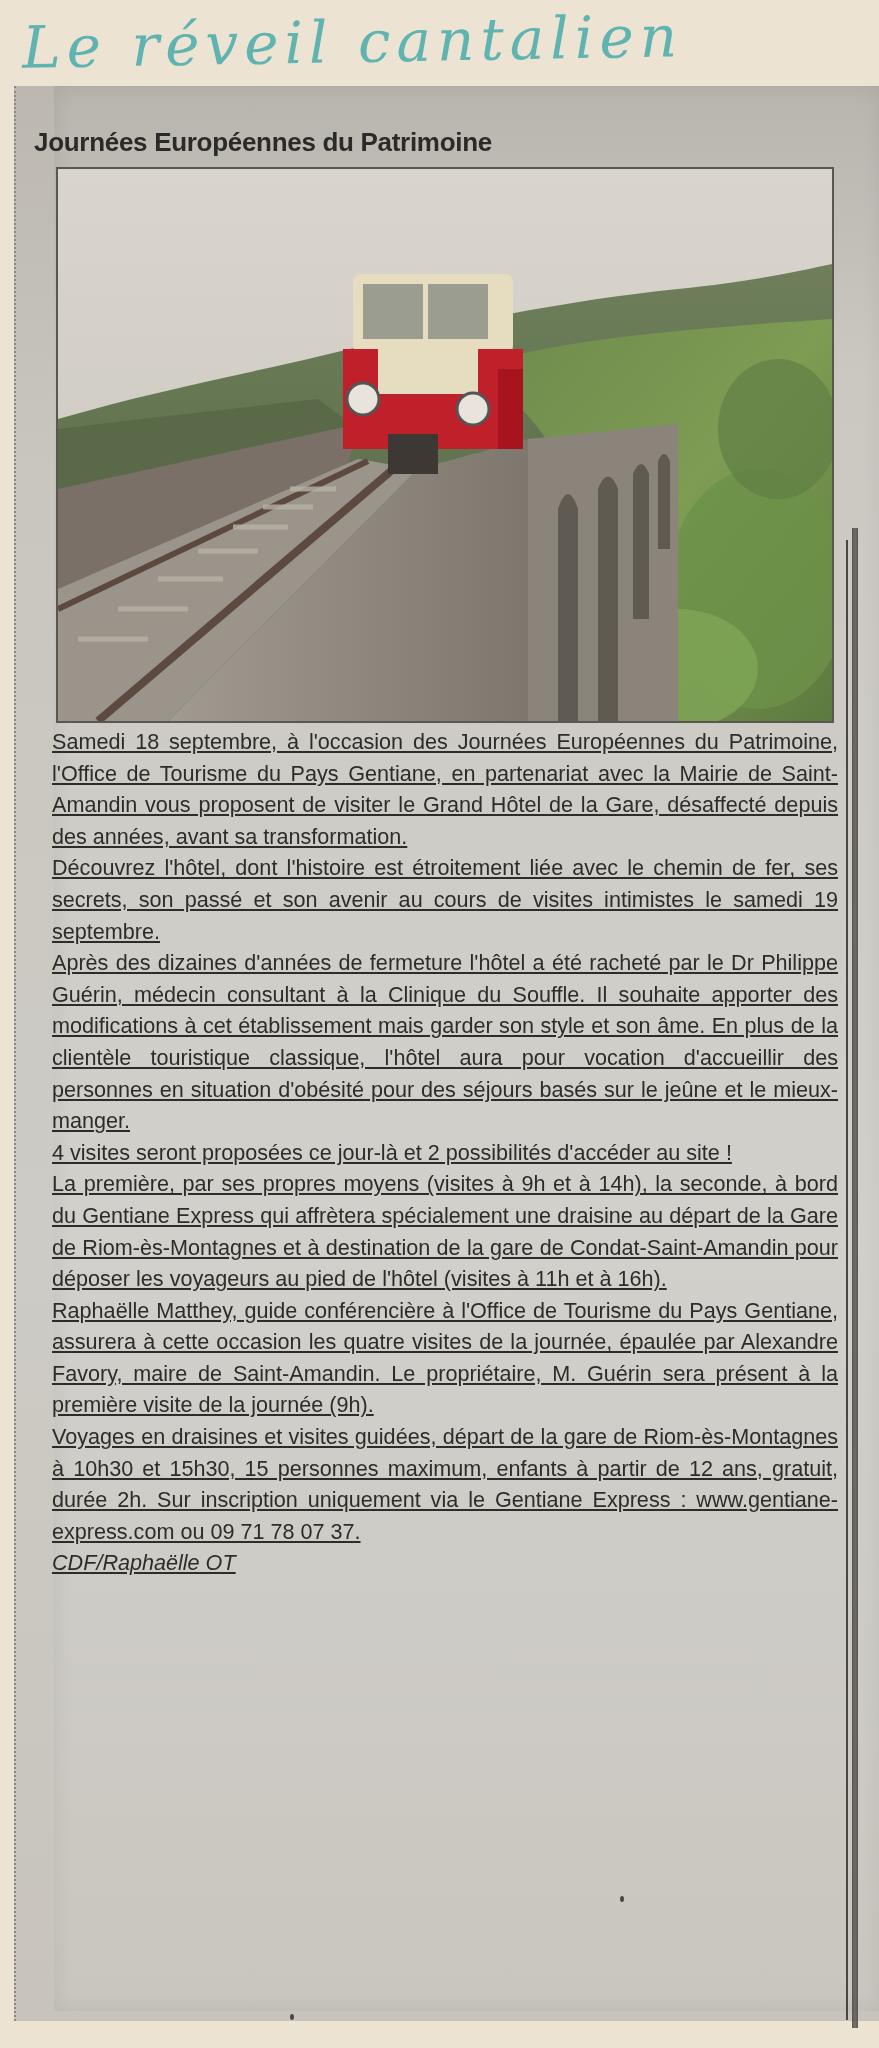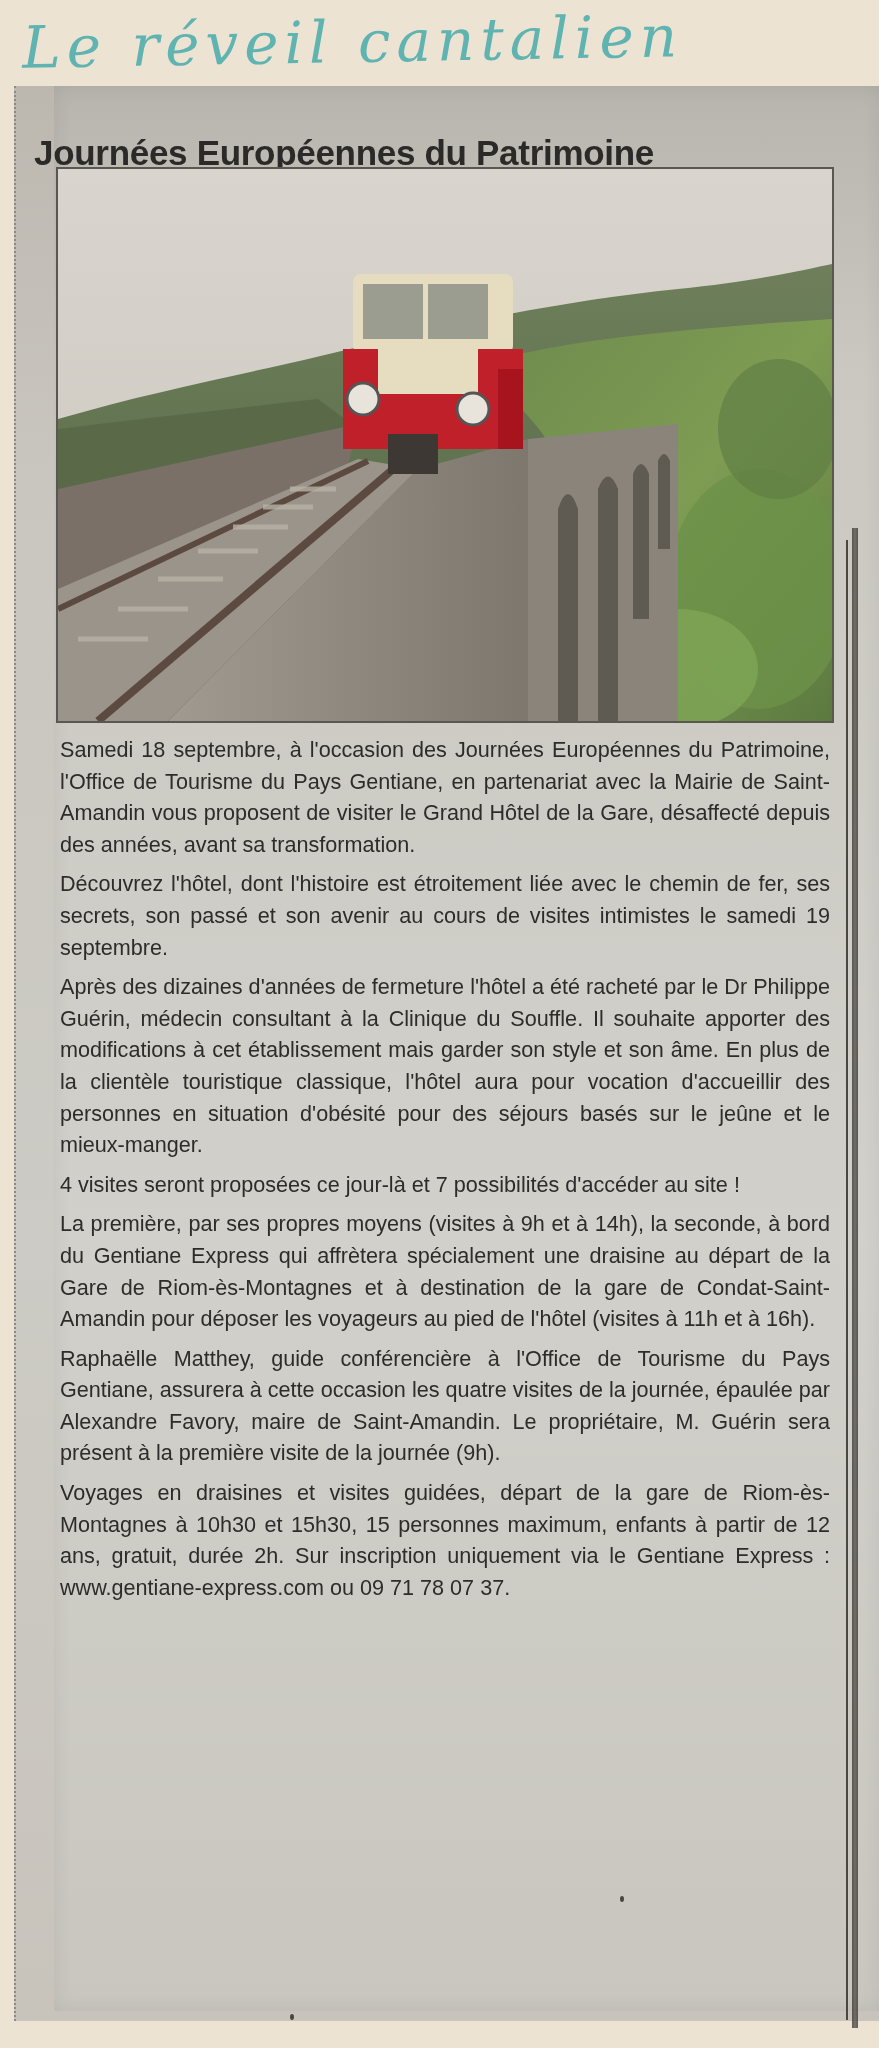--- a/index.html
+++ b/index.html
@@ -41,40 +41,41 @@
       top: 0;
       right: 0;
       bottom: 10px;
       background: linear-gradient(180deg, #b8b5ae 0%, #cbc8c2 15%, #d2d0ca 60%, #c9c6c0 100%);
       box-shadow: inset 0 0 20px rgba(0,0,0,0.08);
     }
     .headline {
       position: absolute;
       left: 34px;
       top: 110px;
-      font-size: 35px;
+      font-size: 26px;
       font-weight: bold;
       color: #2c2a28;
       letter-spacing: -0.3px;
     }
     .photo {
       position: absolute;
       left: 56px;
       top: 167px;
       width: 774px;
       height: 552px;
       border: 2px solid #5a5650;
       overflow: hidden;
       background: linear-gradient(180deg, #d7d3cc 0%, #cfcbc3 35%, #bfbcb3 45%);
     }
     .photo svg { display: block; }
     .para {
-      margin: 8px;
+      margin: 0;
       text-align: justify;
       text-align-last: left;
+      text-decoration: underline;
     }
     .credit {
       text-align: right;
       font-style: italic;
       margin-top: 0;
     }
     .column-rule {
       position: absolute;
       left: 852px;
       top: 528px;
@@ -182,20 +183,21 @@
       <rect x="330" y="265" width="50" height="40" fill="#3d3834"></rect>
       <rect x="440" y="200" width="25" height="80" fill="#a8141e"></rect>
     </g>
   </svg>
 </div>
 
 <div style="position: absolute; left: 52px; top: 726px; width: 786px; font-size: 21.6px; line-height: 31.6px; color: rgb(46, 44, 42);">
   <p class="para">Samedi 18 septembre, à l'occasion des Journées Européennes du Patrimoine, l'Office de Tourisme du Pays Gentiane, en partenariat avec la Mairie de Saint-Amandin vous proposent de visiter le Grand Hôtel de la Gare, désaffecté depuis des années, avant sa transformation.</p>
   <p class="para">Découvrez l'hôtel, dont l'histoire est étroitement liée avec le chemin de fer, ses secrets, son passé et son avenir au cours de visites intimistes le samedi 19 septembre.</p>
   <p class="para">Après des dizaines d'années de fermeture l'hôtel a été racheté par le Dr Philippe Guérin, médecin consultant à la Clinique du Souffle. Il souhaite apporter des modifications à cet établissement mais garder son style et son âme. En plus de la clientèle touristique classique, l'hôtel aura pour vocation d'accueillir des personnes en situation d'obésité pour des séjours basés sur le jeûne et le mieux-manger.</p>
-  <p class="para">4 visites seront proposées ce jour-là et 7 possibilités d'accéder au site !</p>
+  <p class="para">4 visites seront proposées ce jour-là et 2 possibilités d'accéder au site !</p>
   <p class="para">La première, par ses propres moyens (visites à 9h et à 14h), la seconde, à bord du Gentiane Express qui affrètera spécialement une draisine au départ de la Gare de Riom-ès-Montagnes et à destination de la gare de Condat-Saint-Amandin pour déposer les voyageurs au pied de l'hôtel (visites à 11h et à 16h).</p>
   <p class="para">Raphaëlle Matthey, guide conférencière à l'Office de Tourisme du Pays Gentiane, assurera à cette occasion les quatre visites de la journée, épaulée par Alexandre Favory, maire de Saint-Amandin. Le propriétaire, M. Guérin sera présent à la première visite de la journée (9h).</p>
   <p class="para">Voyages en draisines et visites guidées, départ de la gare de Riom-ès-Montagnes à 10h30 et 15h30, 15 personnes maximum, enfants à partir de 12 ans, gratuit, durée 2h. Sur inscription uniquement via le Gentiane Express : www.gentiane-express.com ou 09 71 78 07 37.</p>
+  <p class="para credit">CDF/Raphaëlle OT</p>
 </div>
 
 <div class="speck" style="left:620px; top:1896px;"></div>
 <div class="speck" style="left:290px; top:2014px;"></div>
 
 </body></html>

